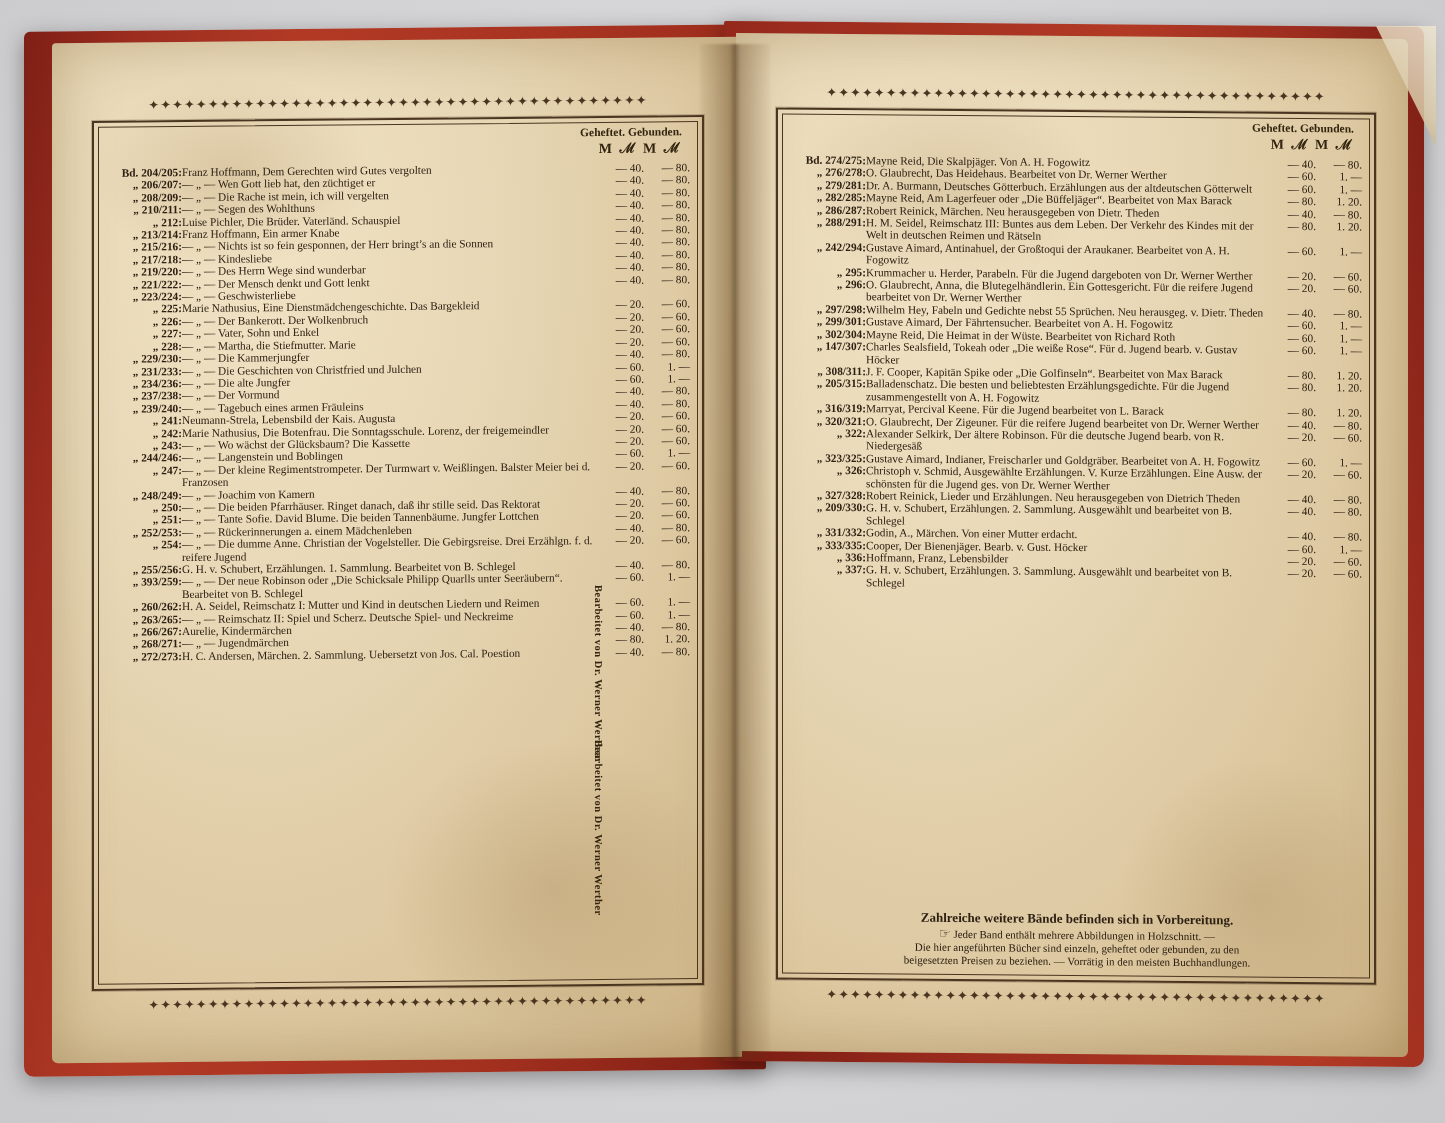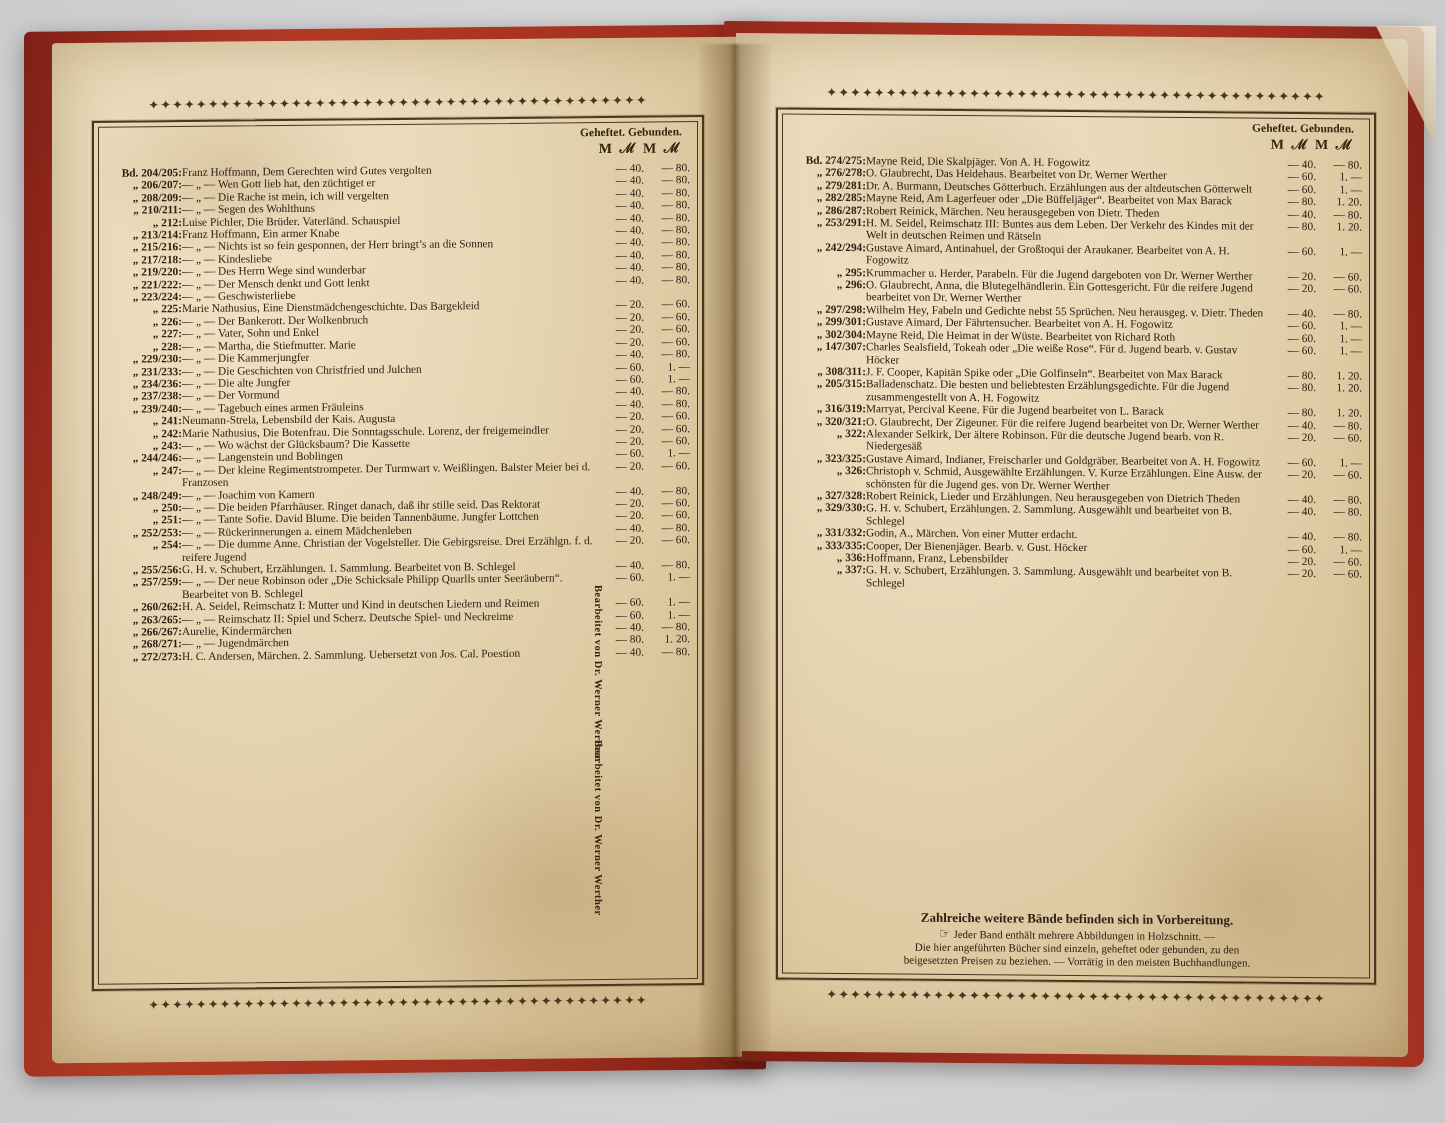--- a/index.html
+++ b/index.html
@@ -323,21 +323,21 @@
                   <td class="p1">— 20.</td>
                   <td class="p2">— 60.</td>
                 </tr>
                 <tr>
                   <td class="num">„ 255/256:</td>
                   <td class="txt">G. H. v. Schubert, Erzählungen. 1. Sammlung. Bearbeitet von B. Schlegel</td>
                   <td class="p1">— 40.</td>
                   <td class="p2">— 80.</td>
                 </tr>
                 <tr>
-                  <td class="num">„ 257/259:</td>
+                  <td class="num">„ 393/259:</td>
                   <td class="txt">— „ — Der neue Robinson oder „Die Schicksale Philipp Quarlls unter Seeräubern“. Bearbeitet von B. Schlegel</td>
                   <td class="p1">— 60.</td>
                   <td class="p2">1. —</td>
                 </tr>
                 <tr>
                   <td class="num">„ 260/262:</td>
                   <td class="txt">H. A. Seidel, Reimschatz I: Mutter und Kind in deutschen Liedern und Reimen</td>
                   <td class="p1">— 60.</td>
                   <td class="p2">1. —</td>
                 </tr>
@@ -416,21 +416,21 @@
                   <td class="p1">— 80.</td>
                   <td class="p2">1. 20.</td>
                 </tr>
                 <tr>
                   <td class="num">„ 286/287:</td>
                   <td class="txt">Robert Reinick, Märchen. Neu herausgegeben von Dietr. Theden</td>
                   <td class="p1">— 40.</td>
                   <td class="p2">— 80.</td>
                 </tr>
                 <tr>
-                  <td class="num">„ 253/291:</td>
+                  <td class="num">„ 288/291:</td>
                   <td class="txt">H. M. Seidel, Reimschatz III: Buntes aus dem Leben. Der Verkehr des Kindes mit der Welt in deutschen Reimen und Rätseln</td>
                   <td class="p1">— 80.</td>
                   <td class="p2">1. 20.</td>
                 </tr>
                 <tr>
                   <td class="num">„ 242/294:</td>
                   <td class="txt">Gustave Aimard, Antinahuel, der Großtoqui der Araukaner. Bearbeitet von A. H. Fogowitz</td>
                   <td class="p1">— 60.</td>
                   <td class="p2">1. —</td>
                 </tr>
@@ -512,21 +512,21 @@
                   <td class="p1">— 20.</td>
                   <td class="p2">— 60.</td>
                 </tr>
                 <tr>
                   <td class="num">„ 327/328:</td>
                   <td class="txt">Robert Reinick, Lieder und Erzählungen. Neu herausgegeben von Dietrich Theden</td>
                   <td class="p1">— 40.</td>
                   <td class="p2">— 80.</td>
                 </tr>
                 <tr>
-                  <td class="num">„ 329/330:</td>
+                  <td class="num">„ 209/330:</td>
                   <td class="txt">G. H. v. Schubert, Erzählungen. 2. Sammlung. Ausgewählt und bearbeitet von B. Schlegel</td>
                   <td class="p1">— 40.</td>
                   <td class="p2">— 80.</td>
                 </tr>
                 <tr>
                   <td class="num">„ 331/332:</td>
                   <td class="txt">Godin, A., Märchen. Von einer Mutter erdacht.</td>
                   <td class="p1">— 40.</td>
                   <td class="p2">— 80.</td>
                 </tr>

